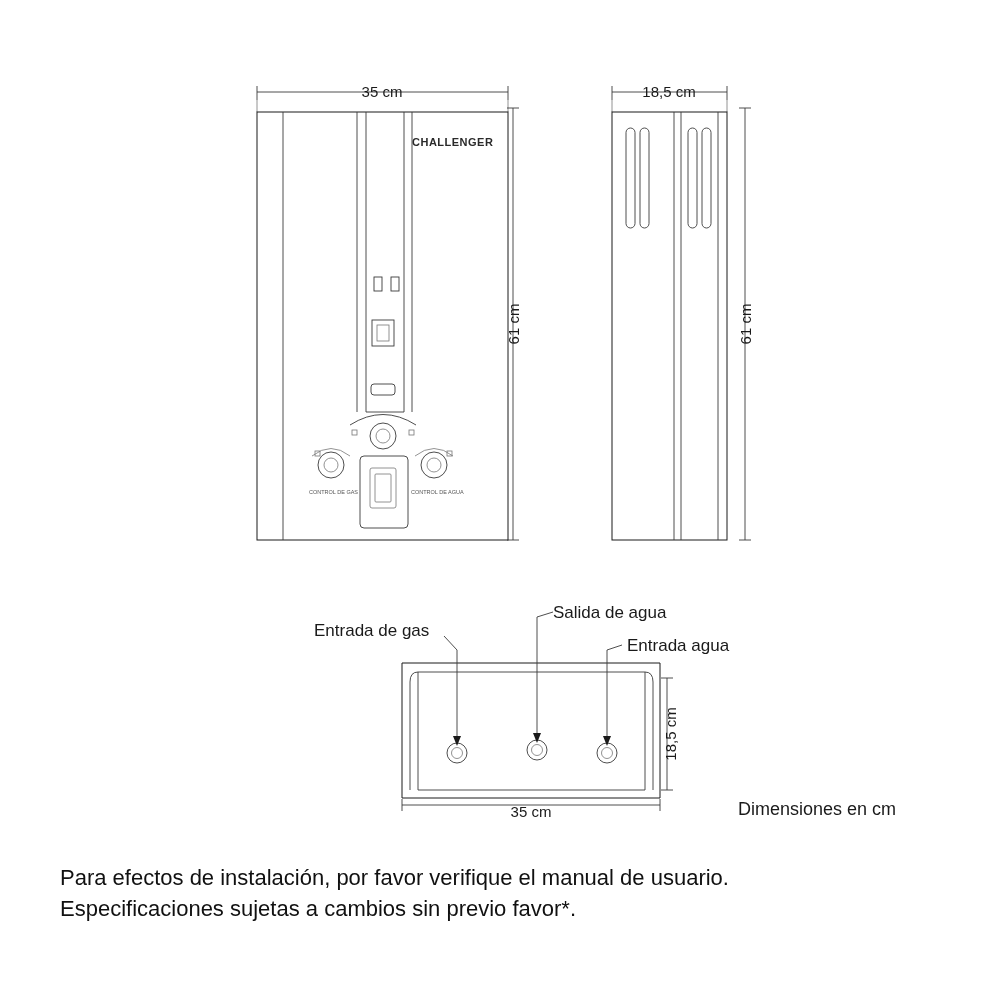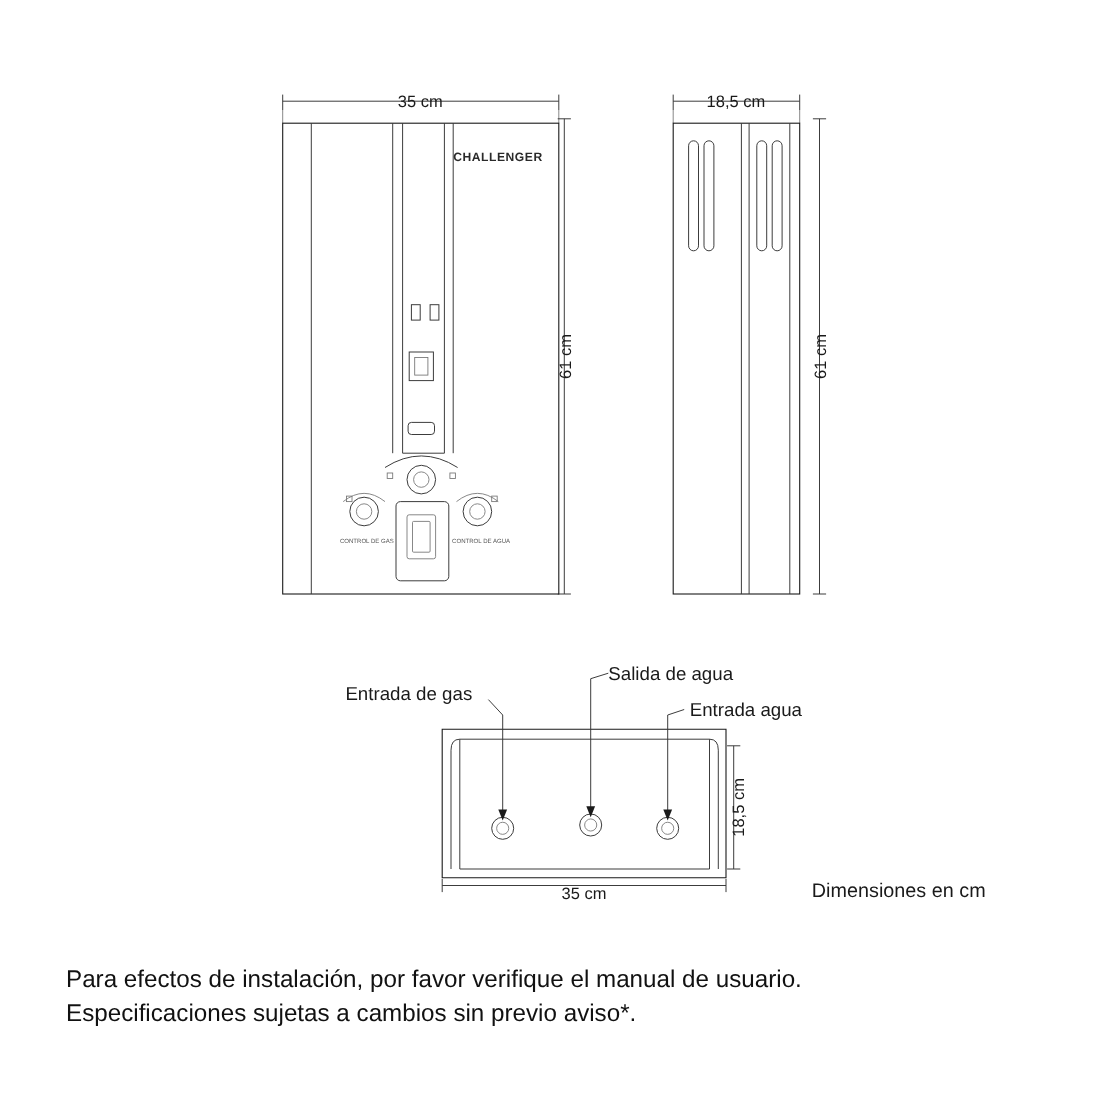--- a/index.html
+++ b/index.html
@@ -72,21 +72,20 @@
     fill: #ffffff;
   }
   .bottom-note {
     position: absolute;
     left: 60px;
     top: 862px;
     width: 900px;
     font-size: 22px;
     line-height: 31px;
     color: #111111;
-    margin-top: 12px;
   }
   .bottom-note div {
     white-space: nowrap;
   }
 </style>
 </head>
 <body>
 
 <div id="stage">
 
@@ -245,16 +244,16 @@
     <text class="callout-text" x="627" y="651">Entrada agua</text>
 
     <text class="dim-text" x="531" y="817" text-anchor="middle">35  cm</text>
     <text class="dim-text" x="676" y="734" text-anchor="middle" transform="rotate(-90 676 734)">18,5 cm</text>
 
     <text class="note-text" x="738" y="815" font-size="20">Dimensiones en cm</text>
   </svg>
 
   <div class="bottom-note">
     <div>Para efectos de instalación, por favor verifique el manual de usuario.</div>
-    <div>Especificaciones sujetas a cambios sin previo aviso*.</div>
+    <div>Especificaciones sujetas a cambios sin previo favor*.</div>
   </div>
 
 </div>
 
 </body></html>

